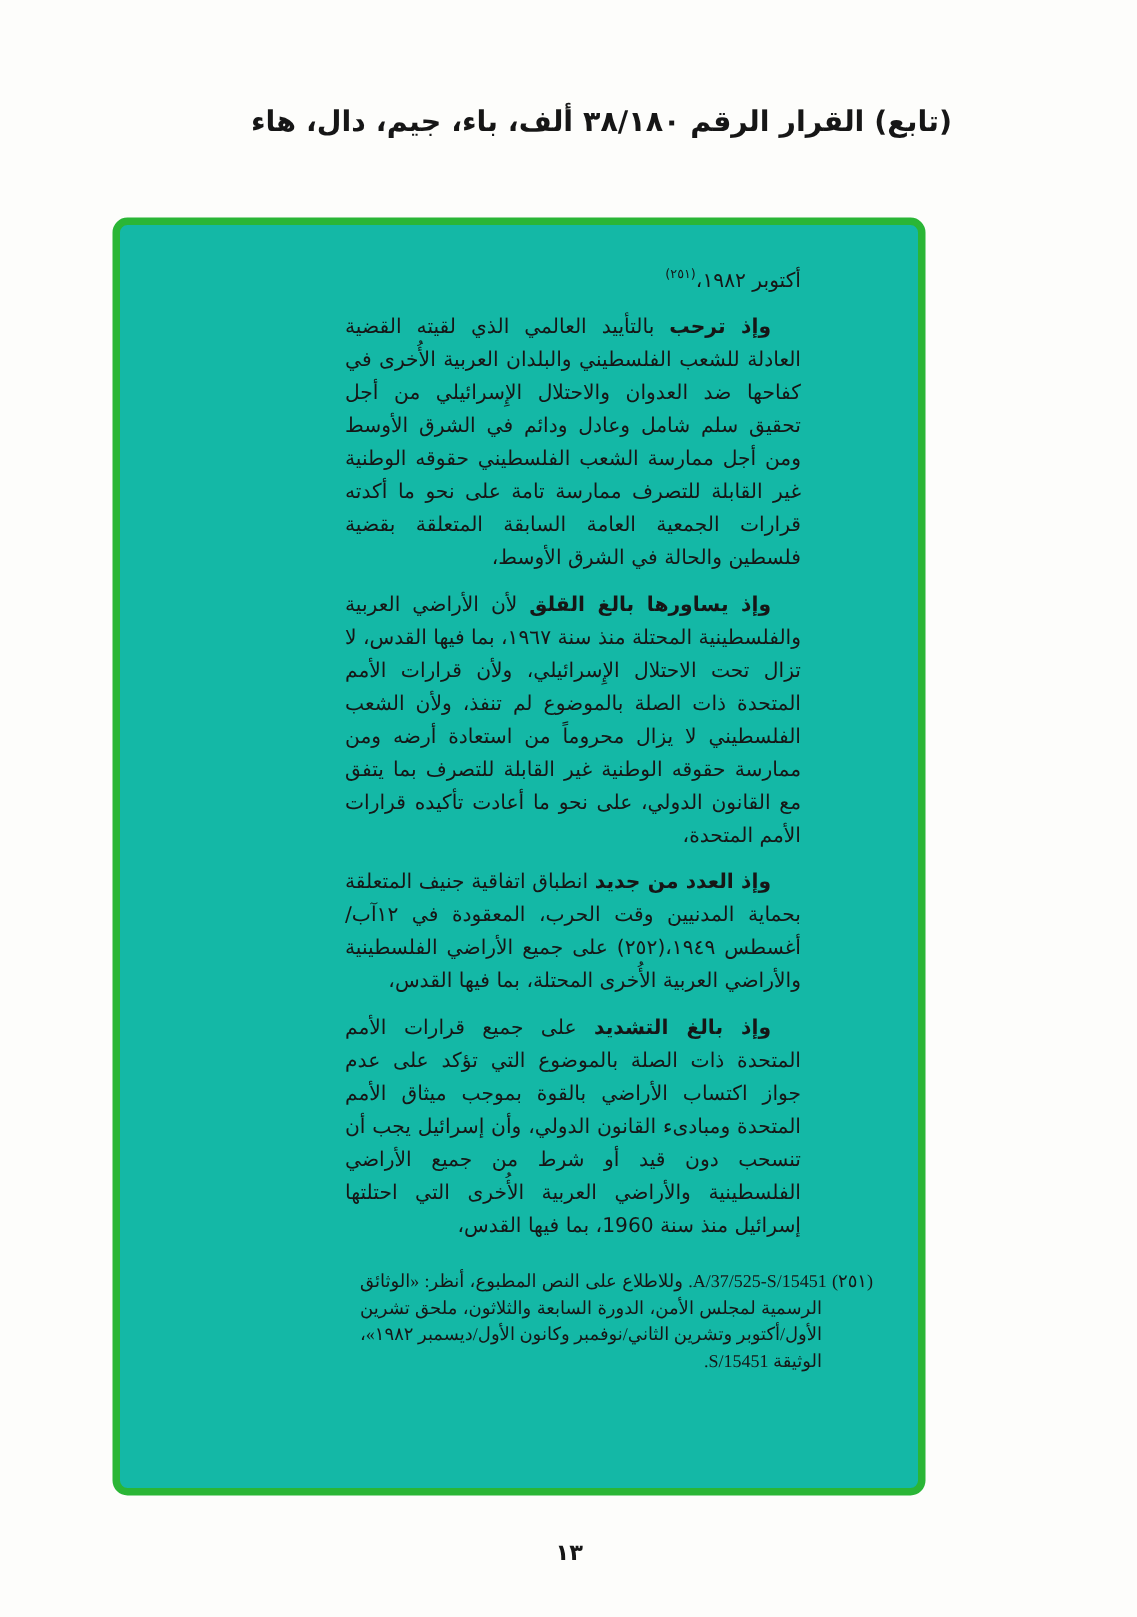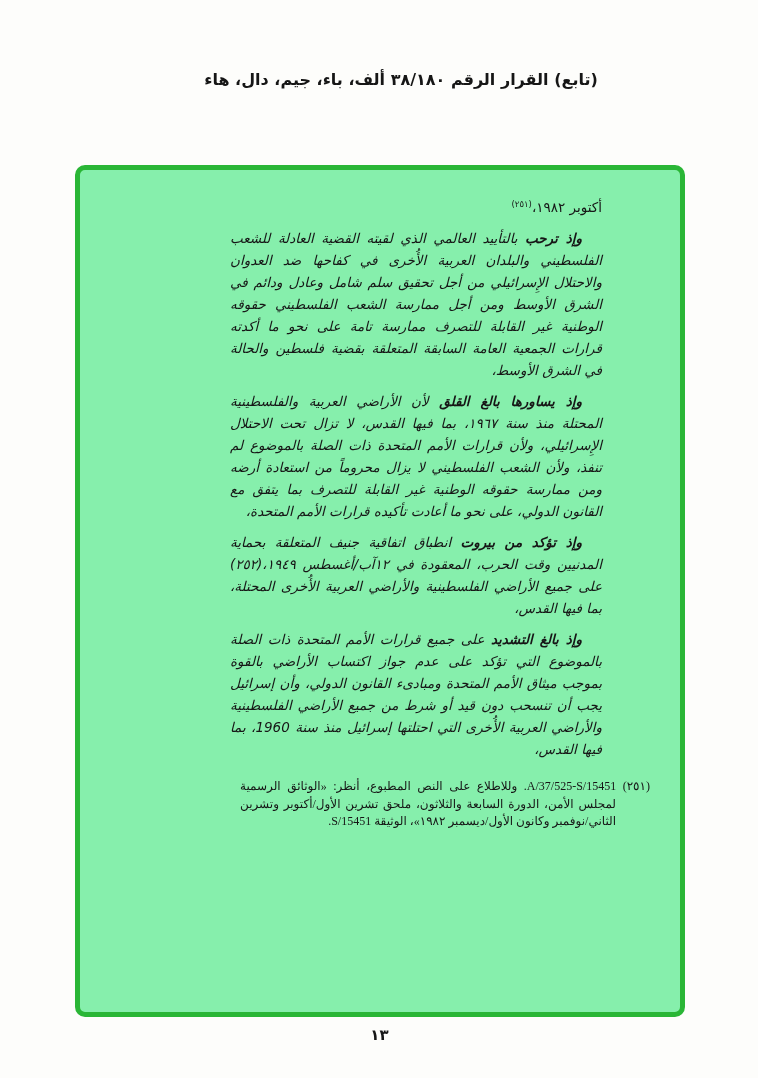--- a/index.html
+++ b/index.html
@@ -15,62 +15,60 @@
     overflow: hidden;
   }
   .header {
     position: absolute;
     top: 70px;
     left: 0;
     right: 0;
     text-align: center;
   }
   .header-title {
-    font-size: 16px;
+    font-size: 19px;
     font-weight: bold;
     letter-spacing: 0.2px;
     padding-left: 44px;
   }
   .header-source {
     font-size: 9.5px;
     font-weight: bold;
     margin-top: 9px;
     color: #222;
   }
   .green-box {
     position: absolute;
     left: 75px;
     top: 145px;
-    width: 610px;
+    width: 542px;
     height: 852px;
     border: 5px solid var(--border_green, #2ab636);
     border-radius: 10px;
     overflow: hidden;
-    background: #86efac;
-    margin-top: 20px;
+    background: #14b8a6;
   }
   .main-text {
     margin: 26px 78px 0 150px;
     font-size: 13.5px;
     line-height: 22px;
     text-align: justify;
   }
   .date-line {
     margin-bottom: 6px;
     text-align: right;
   }
   sup.fn-ref {
     font-size: 8.5px;
     vertical-align: super;
     line-height: 0;
   }
   .para {
     margin-top: 9px;
     text-indent: 20px;
-    font-style: italic;
   }
   .para .lead { font-weight: bold; }
   .footnotes {
     margin: 18px 30px 0 160px;
     font-size: 12px;
     line-height: 17.5px;
     text-align: justify;
     font-family: Liberation Serif, serif;
   }
   .footnote {
@@ -101,21 +99,21 @@
   <div class="green-box">
 
     <div class="main-text" dir="rtl">
 
       <p class="date-line"><span>أكتوبر ١٩٨٢،</span><sup class="fn-ref">(٢٥١)</sup></p>
 
       <p class="para"><b class="lead">وإذ ترحب</b><span> بالتأييد العالمي الذي لقيته القضية العادلة للشعب الفلسطيني والبلدان العربية الأُخرى في كفاحها ضد العدوان والاحتلال الإِسرائيلي من أجل تحقيق سلم شامل وعادل ودائم في الشرق الأوسط ومن أجل ممارسة الشعب الفلسطيني حقوقه الوطنية غير القابلة للتصرف ممارسة تامة على نحو ما أكدته قرارات الجمعية العامة السابقة المتعلقة بقضية فلسطين والحالة في الشرق الأوسط،</span></p>
 
       <p class="para"><b class="lead">وإذ يساورها بالغ القلق</b><span> لأن الأراضي العربية والفلسطينية المحتلة منذ سنة ١٩٦٧، بما فيها القدس، لا تزال تحت الاحتلال الإِسرائيلي، ولأن قرارات الأمم المتحدة ذات الصلة بالموضوع لم تنفذ، ولأن الشعب الفلسطيني لا يزال محروماً من استعادة أرضه ومن ممارسة حقوقه الوطنية غير القابلة للتصرف بما يتفق مع القانون الدولي، على نحو ما أعادت تأكيده قرارات الأمم المتحدة،</span></p>
 
-      <p class="para"><b class="lead">وإذ تؤكد من بيروت</b><span> انطباق اتفاقية جنيف المتعلقة بحماية المدنيين وقت الحرب، المعقودة في ١٢آب/أغسطس ١٩٤٩،(٢٥٢) على جميع الأراضي الفلسطينية والأراضي العربية الأُخرى المحتلة، بما فيها القدس،</span></p>
+      <p class="para"><b class="lead">وإذ العدد من جديد</b><span> انطباق اتفاقية جنيف المتعلقة بحماية المدنيين وقت الحرب، المعقودة في ١٢آب/أغسطس ١٩٤٩،(٢٥٢) على جميع الأراضي الفلسطينية والأراضي العربية الأُخرى المحتلة، بما فيها القدس،</span></p>
 
       <p class="para"><b class="lead">وإذ بالغ التشديد</b><span> على جميع قرارات الأمم المتحدة ذات الصلة بالموضوع التي تؤكد على عدم جواز اكتساب الأراضي بالقوة بموجب ميثاق الأمم المتحدة ومبادىء القانون الدولي، وأن إسرائيل يجب أن تنسحب دون قيد أو شرط من جميع الأراضي الفلسطينية والأراضي العربية الأُخرى التي احتلتها إسرائيل منذ سنة 1960، بما فيها القدس،</span></p>
 
 
     </div>
 
     <div class="footnotes" dir="rtl">
 
       <p class="footnote"><span class="fn-marker">(٢٥١)</span> <span>A/37/525-S/15451. وللاطلاع على النص المطبوع، أنظر: «الوثائق الرسمية لمجلس الأمن، الدورة السابعة والثلاثون، ملحق تشرين الأول/أكتوبر وتشرين الثاني/نوفمبر وكانون الأول/ديسمبر ١٩٨٢»، الوثيقة S/15451.</span></p>
 

